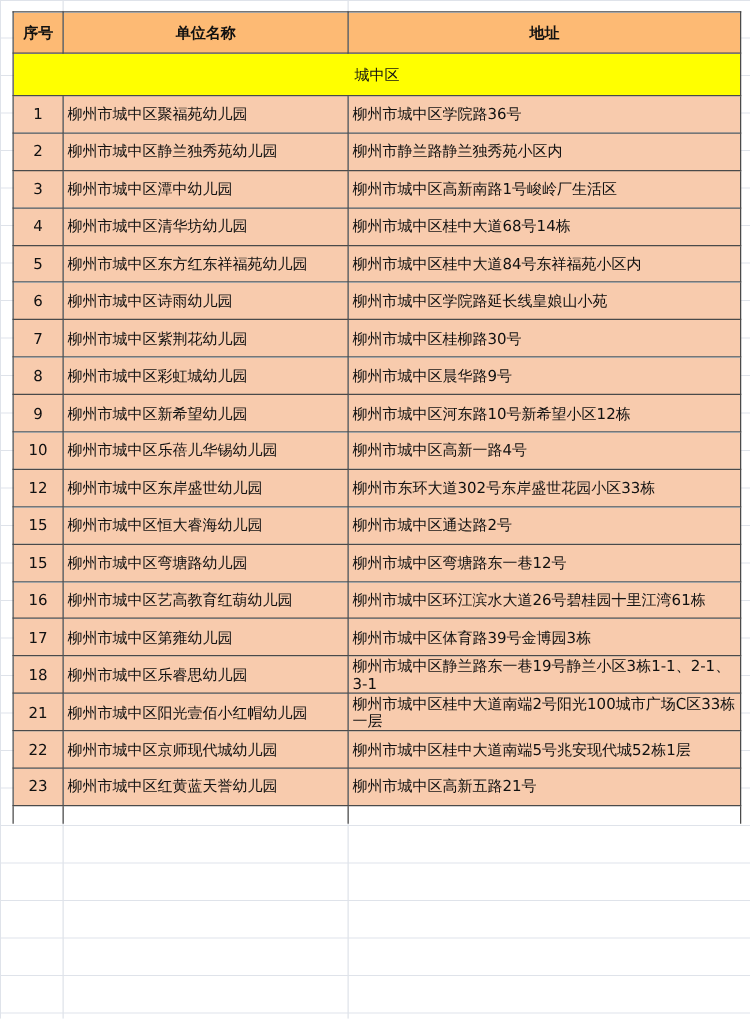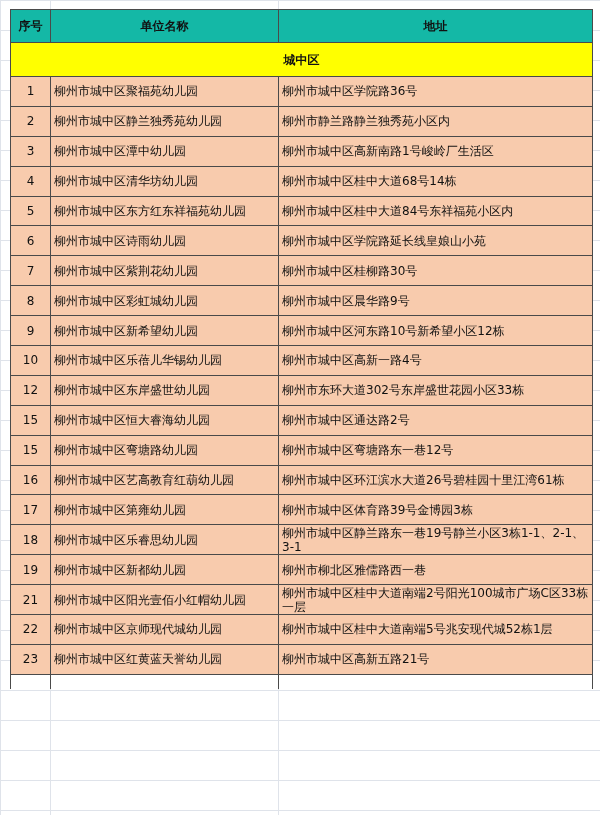--- a/index.html
+++ b/index.html
@@ -20,23 +20,23 @@
     position: absolute; left: 10px; top: 9px;
     border-collapse: collapse; table-layout: fixed;
     width: 582px;
   }
   table.sheet td, table.sheet th {
     border: 1px solid #4a4a4a;
     font-size: 12px; color: #111;
     padding: 0 3px; line-height: 14px;
     overflow: hidden;
   }
-  th { background: #14b8a6; height: 32px; font-weight: bold; text-align: center; margin-left: 12px; }
+  th { background: #fdba74; height: 32px; font-weight: bold; text-align: center; margin-left: 12px; }
   tr.section td {
-    background: #ffff00; height: 33px; text-align: center; font-weight: bold;
+    background: #ffff00; height: 33px; text-align: center; font-weight: normal;
   }
   tr.row td { background: #f8cbad; height: 28.9px; }
   tr.row td.idx { text-align: center; }
   tr.tail td { background: #fff; height: 14px; border-bottom: none; }
   col.c1 { width: 40px; } col.c2 { width: 228px; } col.c3 { width: 314px; }
 </style>
 </head>
 <body>
 
 <div class="gridbg"></div>
@@ -134,25 +134,20 @@
         <td class="idx">17</td>
         <td class="name">柳州市城中区第雍幼儿园</td>
         <td class="addr">柳州市城中区体育路39号金博园3栋</td>
       </tr>
       <tr class="row">
         <td class="idx">18</td>
         <td class="name">柳州市城中区乐睿思幼儿园</td>
         <td class="addr">柳州市城中区静兰路东一巷19号静兰小区3栋1-1、2-1、3-1</td>
       </tr>
       <tr class="row">
-        <td class="idx">19</td>
-        <td class="name">柳州市城中区新都幼儿园</td>
-        <td class="addr">柳州市柳北区雅儒路西一巷</td>
-      </tr>
-      <tr class="row">
         <td class="idx">21</td>
         <td class="name">柳州市城中区阳光壹佰小红帽幼儿园</td>
         <td class="addr">柳州市城中区桂中大道南端2号阳光100城市广场C区33栋一层</td>
       </tr>
       <tr class="row">
         <td class="idx">22</td>
         <td class="name">柳州市城中区京师现代城幼儿园</td>
         <td class="addr">柳州市城中区桂中大道南端5号兆安现代城52栋1层</td>
       </tr>
       <tr class="row">

